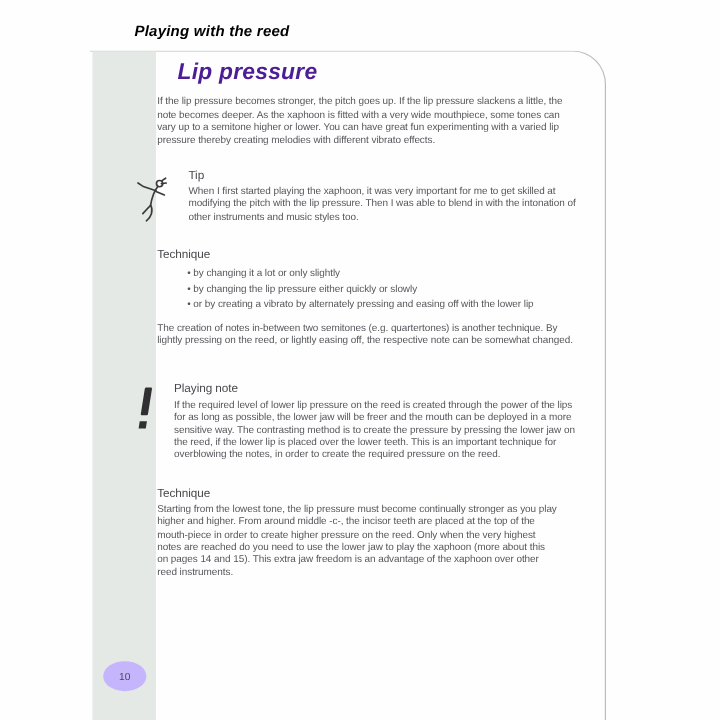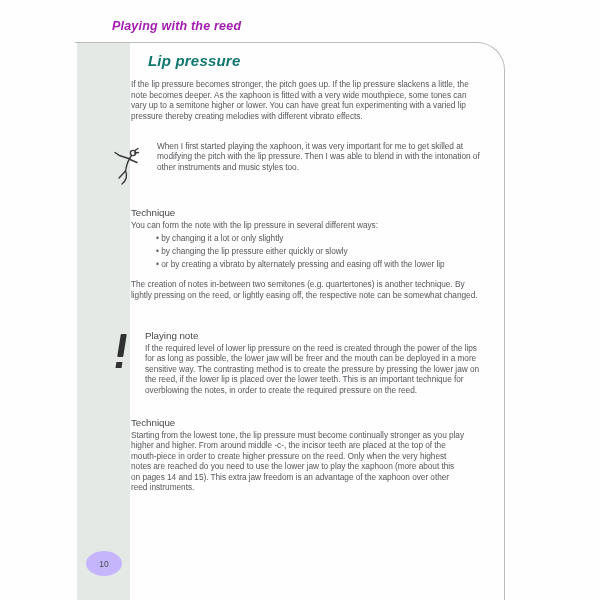--- a/index.html
+++ b/index.html
@@ -28,21 +28,21 @@
     width: 53px; height: 557px;
     background: #e4e9e6;
   }
 
   .running-header {
     position: absolute;
     left: 112px; top: 19px;
     font-size: 12.5px;
     font-weight: bold;
     font-style: italic;
-    color: #a21caf;
+    color: #000000;
     letter-spacing: 0.2px;
   }
 
   .page-oval {
     position: absolute;
     left: 86px; top: 551px;
     width: 36px; height: 25px;
     background: #c4b5fd;
     border-radius: 50%;
     display: flex; align-items: center; justify-content: center;
@@ -54,24 +54,24 @@
     left: 112px; top: 50px;
     width: 368px;
     color: #56575b;
     font-size: 8.3px;
     line-height: 10.4px;
     letter-spacing: -0.05px;
   }
 
   .article-title {
     margin: 6px 0 0 36px;
-    font-size: 15px;
+    font-size: 19px;
     font-weight: bold;
     font-style: italic;
-    color: #0f766e;
+    color: #4c1d95;
     letter-spacing: 0.2px;
   }
 
   .para { margin: 13px 0 0 19px; }
   .para.tight { margin-top: 8px; }
 
   .section-heading {
     font-size: 9.8px;
     color: #46474b;
     line-height: 12px;
@@ -132,27 +132,27 @@
             <path d="M23,3.5 L26,1.5 M22.5,6 L26.5,5.5"></path>
             <path d="M19.5,8.5 C16,13 14.5,18 13.5,24"></path>
             <path d="M18,12 L7.5,8.5 L3,5.5"></path>
             <path d="M18,12.5 L25,15.5"></path>
             <path d="M13.5,24 L7,31"></path>
             <path d="M13.5,24 C16,28.5 14,34 10,37"></path>
           </g>
         </svg>
       </div>
       <div class="tip-text">
+        <div class="section-heading">Tip</div>
         <div>When I first started playing the xaphoon, it was very important for me to get skilled at modifying the pitch with the lip pressure. Then I was able to blend in with the intonation of other instruments and music styles too.</div>
       </div>
     </div>
 
     <div class="technique-block">
       <div class="section-heading">Technique</div>
-      <div>You can form the note with the lip pressure in several different ways:</div>
       <ul class="bullet-list">
         <li>by changing it a lot or only slightly</li>
         <li>by changing the lip pressure either quickly or slowly</li>
         <li>or by creating a vibrato by alternately pressing and easing off with the lower lip</li>
       </ul>
     </div>
 
     <p class="para tight">The creation of notes in-between two semitones (e.g. quartertones) is another technique. By lightly pressing on the reed, or lightly easing off, the respective note can be somewhat changed.</p>
 
     <div class="note-block">

